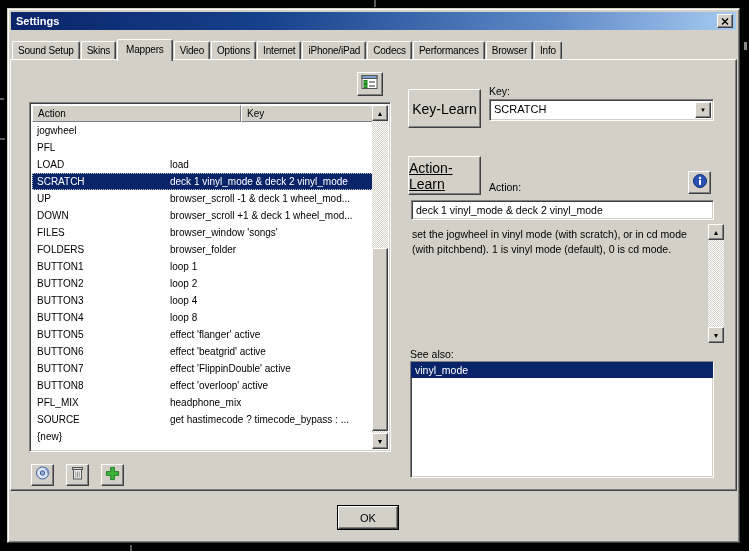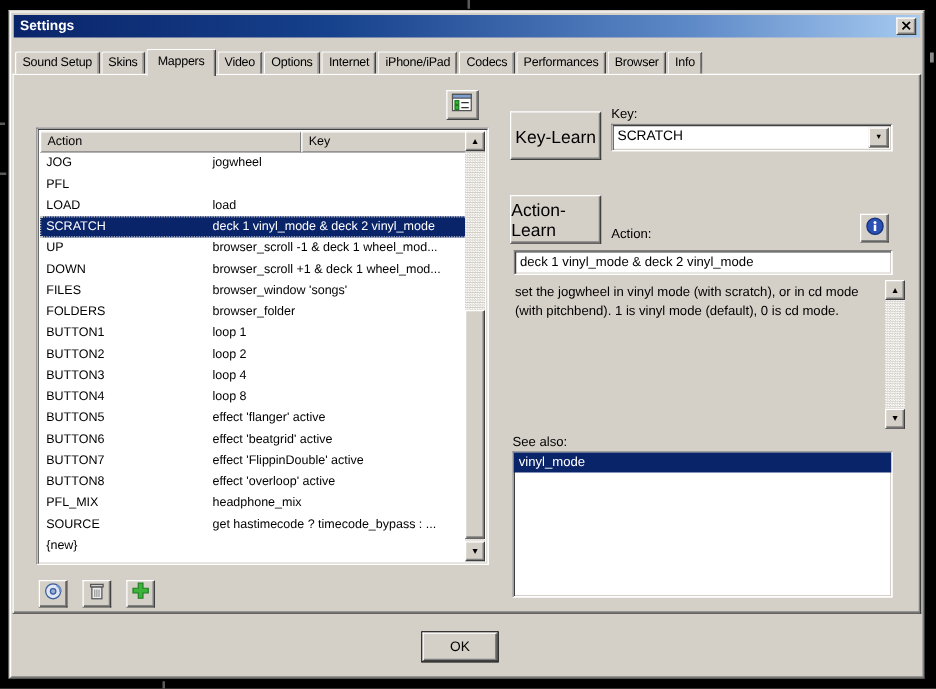--- a/index.html
+++ b/index.html
@@ -186,21 +186,20 @@
       </span>
     </div>
 
     <div class="list-frame sunken">
       <div class="thead">
         <div class="hcell" style="width:209px;">Action</div>
         <div class="hcell" style="width:133px;">Key</div>
       </div>
       <div class="tbody">
           <div class="trow">
-            <div class="cell key">JOG</div>
             <div class="cell act">jogwheel</div>
           </div>
           <div class="trow">
             <div class="cell key">PFL</div>
           </div>
           <div class="trow">
             <div class="cell key">LOAD</div>
             <div class="cell act">load</div>
           </div>
           <div class="trow sel">
@@ -312,21 +311,21 @@
     </div>
 
     <div class="label" style="left:478px;top:25px;">Key:</div>
     <div class="combo sunken" style="left:478px;top:39px;width:225px;height:22px;">
       <span class="ctext">SCRATCH</span>
       <div class="drop-btn raised">
         <span class="arrow-glyph">▼</span>
       </div>
     </div>
 
-    <div class="push-btn raised" style="left:397px;top:96px;width:73px;height:39px;">
+    <div class="push-btn raised" style="left:397px;top:96px;width:73px;height:39px;text-decoration:underline;">
       <span>Action-Learn</span>
     </div>
 
     <div class="label" style="left:478px;top:121px;">Action:</div>
 
     <div class="push-btn raised" style="left:677px;top:111px;width:23px;height:23px;">
       <span>
         <svg width="16" height="16" viewBox="0 0 16 16">
           <circle cx="8" cy="8" r="6.5" fill="#2a50b4" stroke="#123078"></circle>
           <circle cx="8" cy="4.9" r="1.2" fill="#ffffff"></circle>

